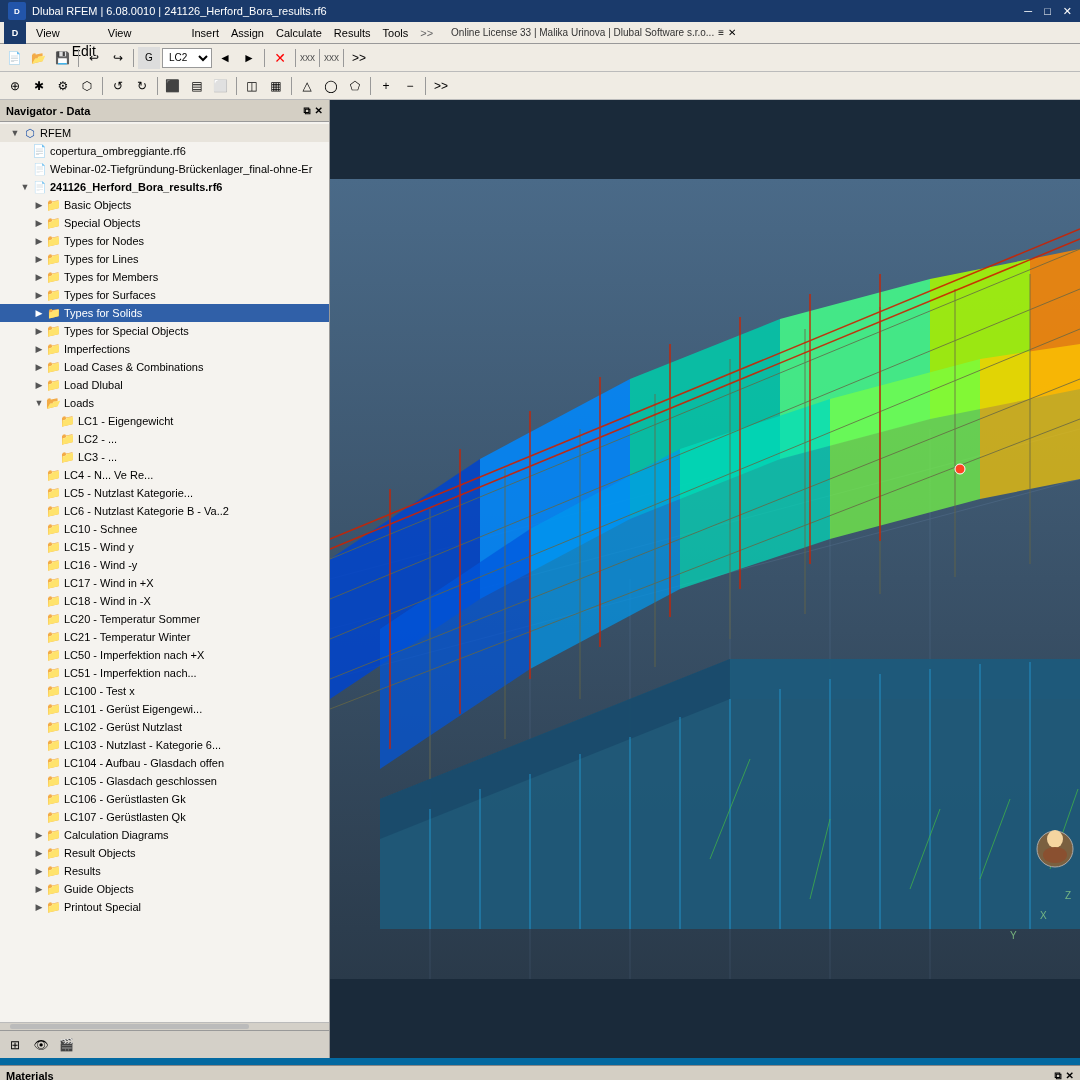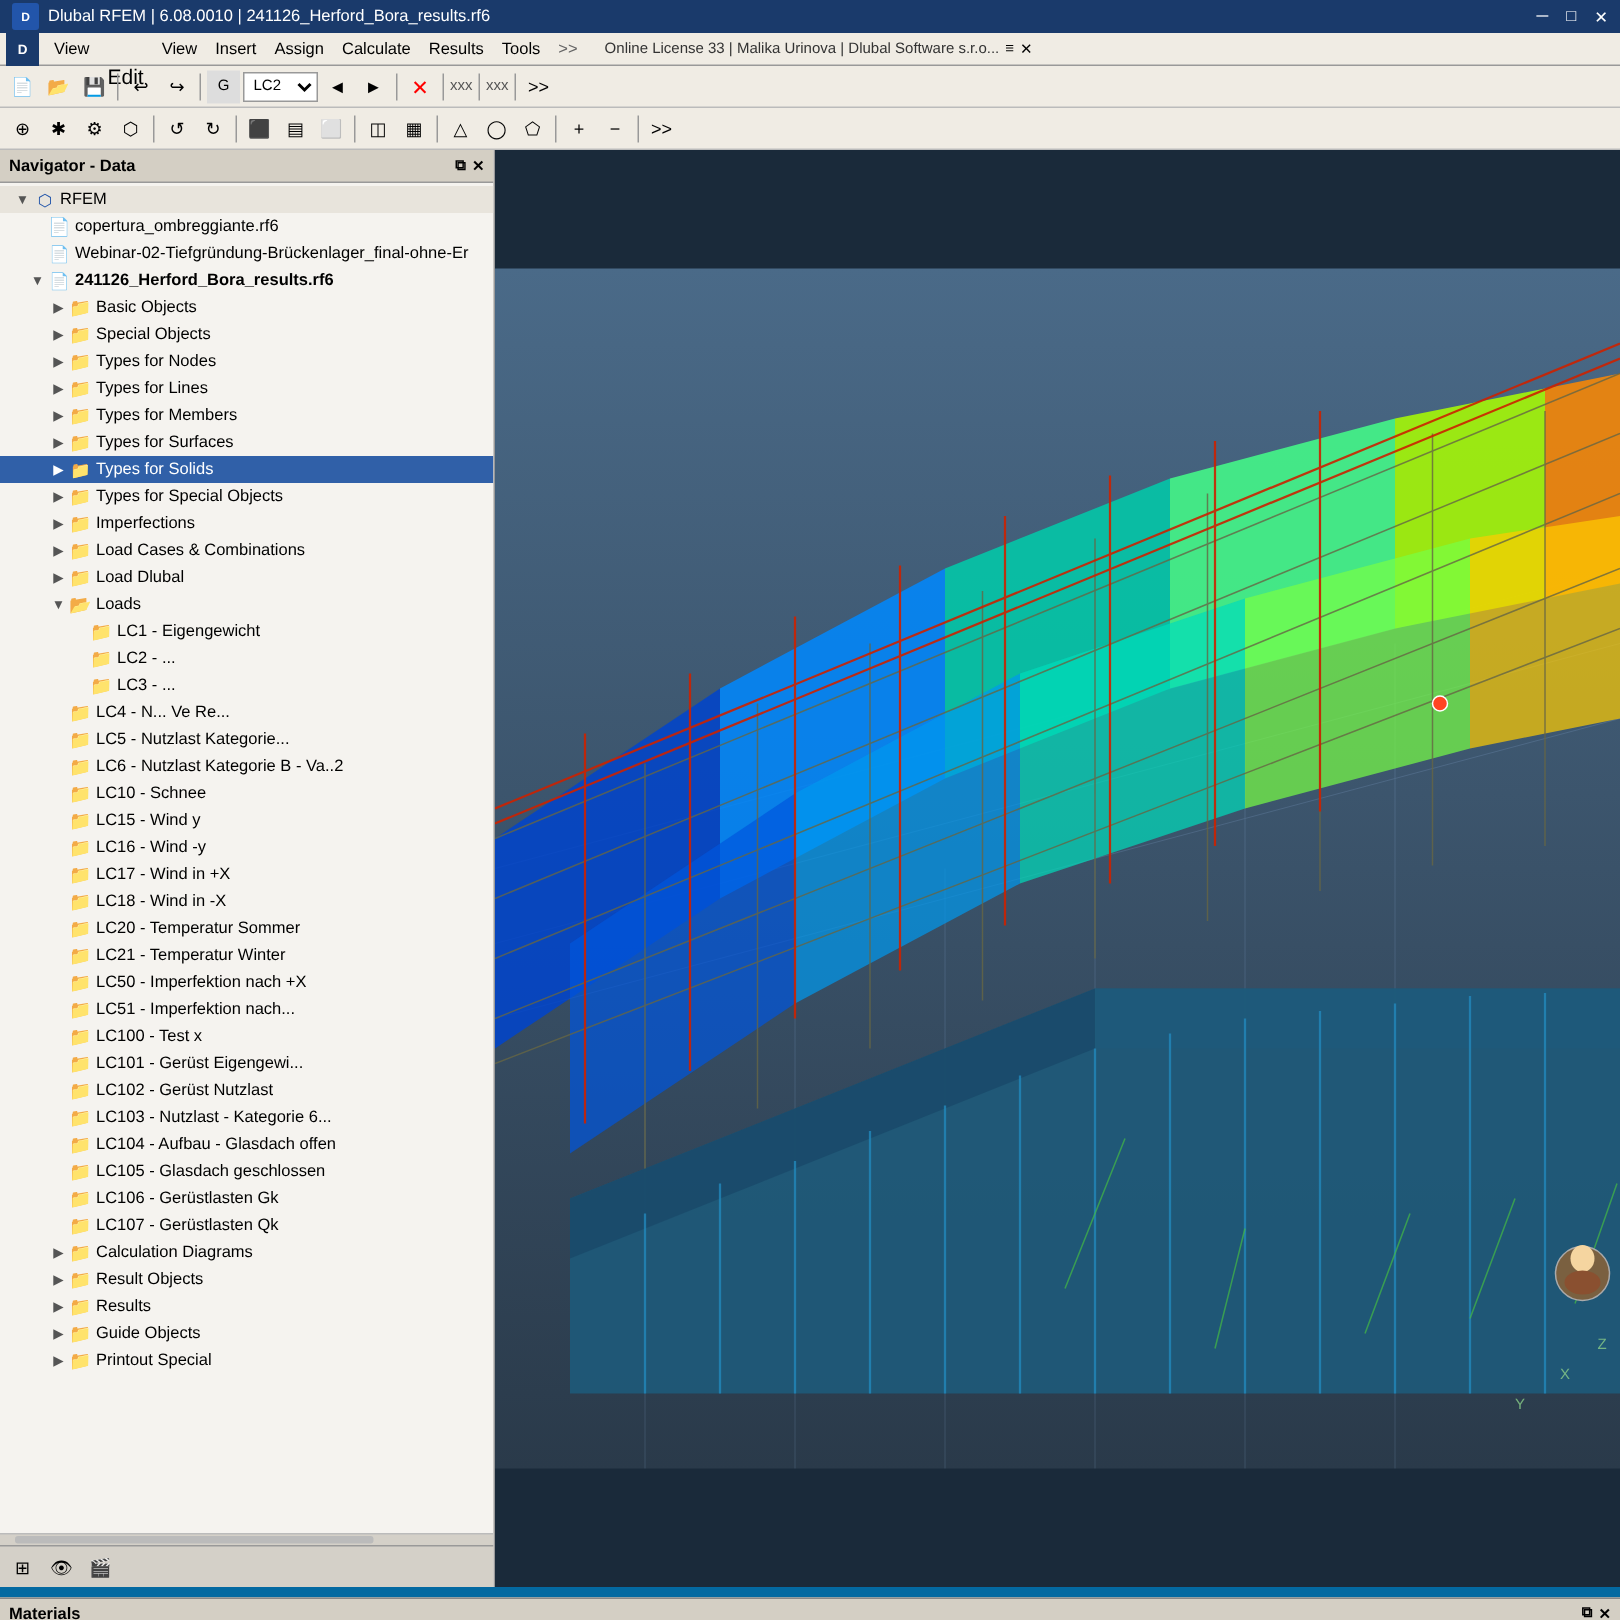--- a/index.html
+++ b/index.html
@@ -54,21 +54,21 @@
     <span style="cursor:pointer;">✕</span>
   </div>
 </div>
 
 <div style="display:flex;background:#f0ece4;height:22px;border-bottom:1px solid #999;align-items:center;">
   <div style="display:flex;align-items:center;padding:0 4px;gap:0;flex:none;">
     <div class="menubar-logo">D</div>
     <span style="padding:2px 6px;font-size:11px;cursor:pointer;">View</span>
     <span style="padding:2px 6px;font-size:14px;cursor:pointer;margin-top:36px;">Edit</span>
     <span style="padding:2px 6px;font-size:11px;cursor:pointer;">View</span>
-    <span style="padding:2px 6px;font-size:11px;cursor:pointer;">Insert</span>
+    <span style="padding:2px 6px;font-size:11px;cursor:pointer;margin-left:48px;">Insert</span>
     <span style="padding:2px 6px;font-size:11px;cursor:pointer;">Assign</span>
     <span style="padding:2px 6px;font-size:11px;cursor:pointer;">Calculate</span>
     <span style="padding:2px 6px;font-size:11px;cursor:pointer;">Results</span>
     <span style="padding:2px 6px;font-size:11px;cursor:pointer;">Tools</span>
     <span style="padding:0 6px;color:#666;font-size:11px;">&gt;&gt;</span>
   </div>
   <div style="display:flex;align-items:center;padding:0 8px;font-size:10px;gap:4px;">
     <span style="color:#333;">Online License 33 | Malika Urinova | Dlubal Software s.r.o...</span>
     <span style="cursor:pointer;font-size:10px;">≡</span>
     <span style="cursor:pointer;">✕</span>

